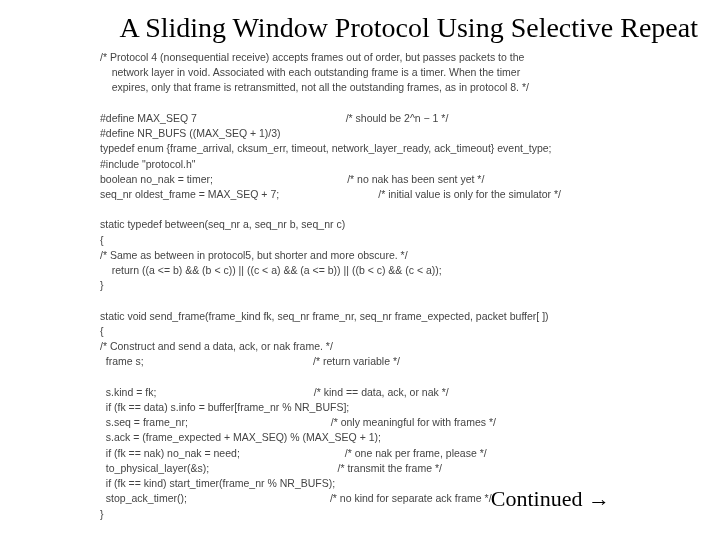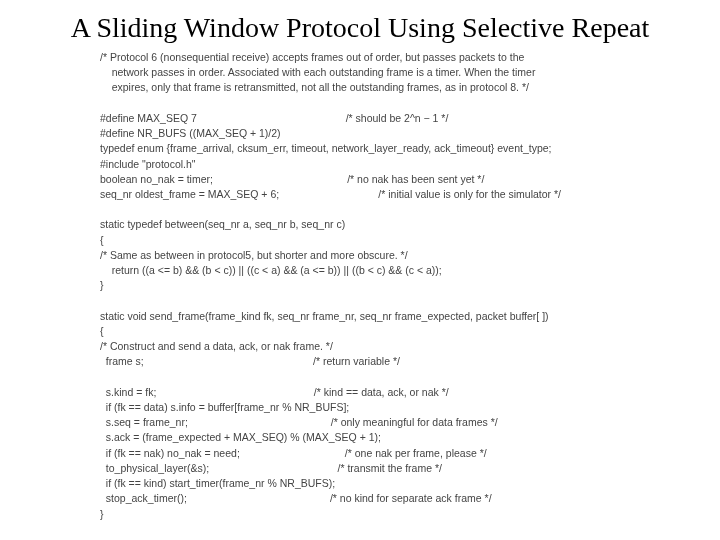--- a/index.html
+++ b/index.html
@@ -14,21 +14,21 @@
   }
   .slide {
     width: 720px;
     height: 540px;
     position: relative;
     box-sizing: border-box;
   }
   .title {
     font-size: 28px;
     color: #000;
-    text-align: center;
+    text-align: right;
     padding: 12px 22px 6px 22px;
     font-weight: normal;
     letter-spacing: 0px;
   }
   .code-block {
     font-family: Arial, Helvetica, sans-serif;
     font-size: 10.5px;
     line-height: 1.45;
     color: #444;
     white-space: pre;
@@ -43,46 +43,47 @@
     color: #000;
   }
 </style>
 </head>
 <body>
 
 <div class="slide">
 
   <div class="title">A Sliding Window Protocol Using Selective Repeat</div>
 
-  <div class="code-block"><span>/* Protocol 6 (nonsequential receive) accepts frames out of order, but passes packets to the</span>
-<span>    network passes in order. Associated with each outstanding frame is a timer. When the timer</span>
+  <div class="code-block"><span>/* Protocol 4 (nonsequential receive) accepts frames out of order, but passes packets to the</span>
+<span>    network layer in void. Associated with each outstanding frame is a timer. When the timer</span>
 <span>    expires, only that frame is retransmitted, not all the outstanding frames, as in protocol 8. */</span>
 <span></span>
 <span>#define MAX_SEQ 7                                                   /* should be 2^n − 1 */</span>
-<span>#define NR_BUFS ((MAX_SEQ + 1)/2)</span>
+<span>#define NR_BUFS ((MAX_SEQ + 1)/3)</span>
 <span>typedef enum {frame_arrival, cksum_err, timeout, network_layer_ready, ack_timeout} event_type;</span>
 <span>#include "protocol.h"</span>
 <span>boolean no_nak = timer;                                              /* no nak has been sent yet */</span>
-<span>seq_nr oldest_frame = MAX_SEQ + 6;                                  /* initial value is only for the simulator */</span>
+<span>seq_nr oldest_frame = MAX_SEQ + 7;                                  /* initial value is only for the simulator */</span>
 <span></span>
 <span>static typedef between(seq_nr a, seq_nr b, seq_nr c)</span>
 <span>{</span>
 <span>/* Same as between in protocol5, but shorter and more obscure. */</span>
 <span>    return ((a &lt;= b) &amp;&amp; (b &lt; c)) || ((c &lt; a) &amp;&amp; (a &lt;= b)) || ((b &lt; c) &amp;&amp; (c &lt; a));</span>
 <span>}</span>
 <span></span>
 <span>static void send_frame(frame_kind fk, seq_nr frame_nr, seq_nr frame_expected, packet buffer[ ])</span>
 <span>{</span>
 <span>/* Construct and send a data, ack, or nak frame. */</span>
 <span>  frame s;                                                          /* return variable */</span>
 <span></span>
 <span>  s.kind = fk;                                                      /* kind == data, ack, or nak */</span>
 <span>  if (fk == data) s.info = buffer[frame_nr % NR_BUFS];</span>
-<span>  s.seq = frame_nr;                                                 /* only meaningful for data frames */</span>
+<span>  s.seq = frame_nr;                                                 /* only meaningful for with frames */</span>
 <span>  s.ack = (frame_expected + MAX_SEQ) % (MAX_SEQ + 1);</span>
 <span>  if (fk == nak) no_nak = need;                                    /* one nak per frame, please */</span>
 <span>  to_physical_layer(&amp;s);                                            /* transmit the frame */</span>
 <span>  if (fk == kind) start_timer(frame_nr % NR_BUFS);</span>
 <span>  stop_ack_timer();                                                 /* no kind for separate ack frame */</span>
 <span>}</span></div>
 
+  <div class="continued">Continued →</div>
 
 </div>
 
 </body></html>

